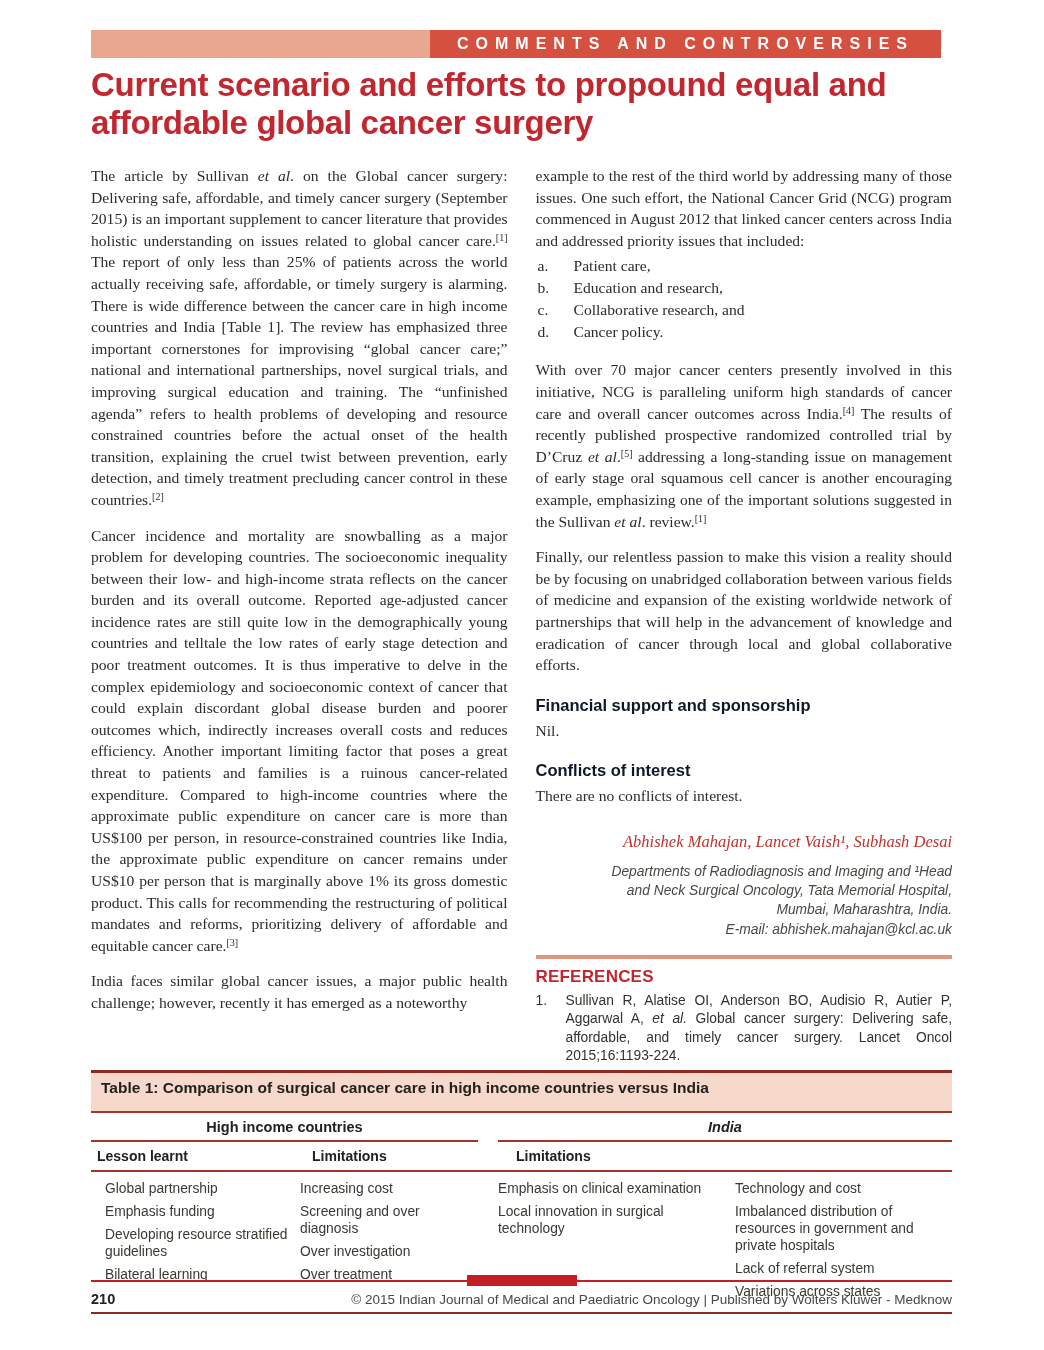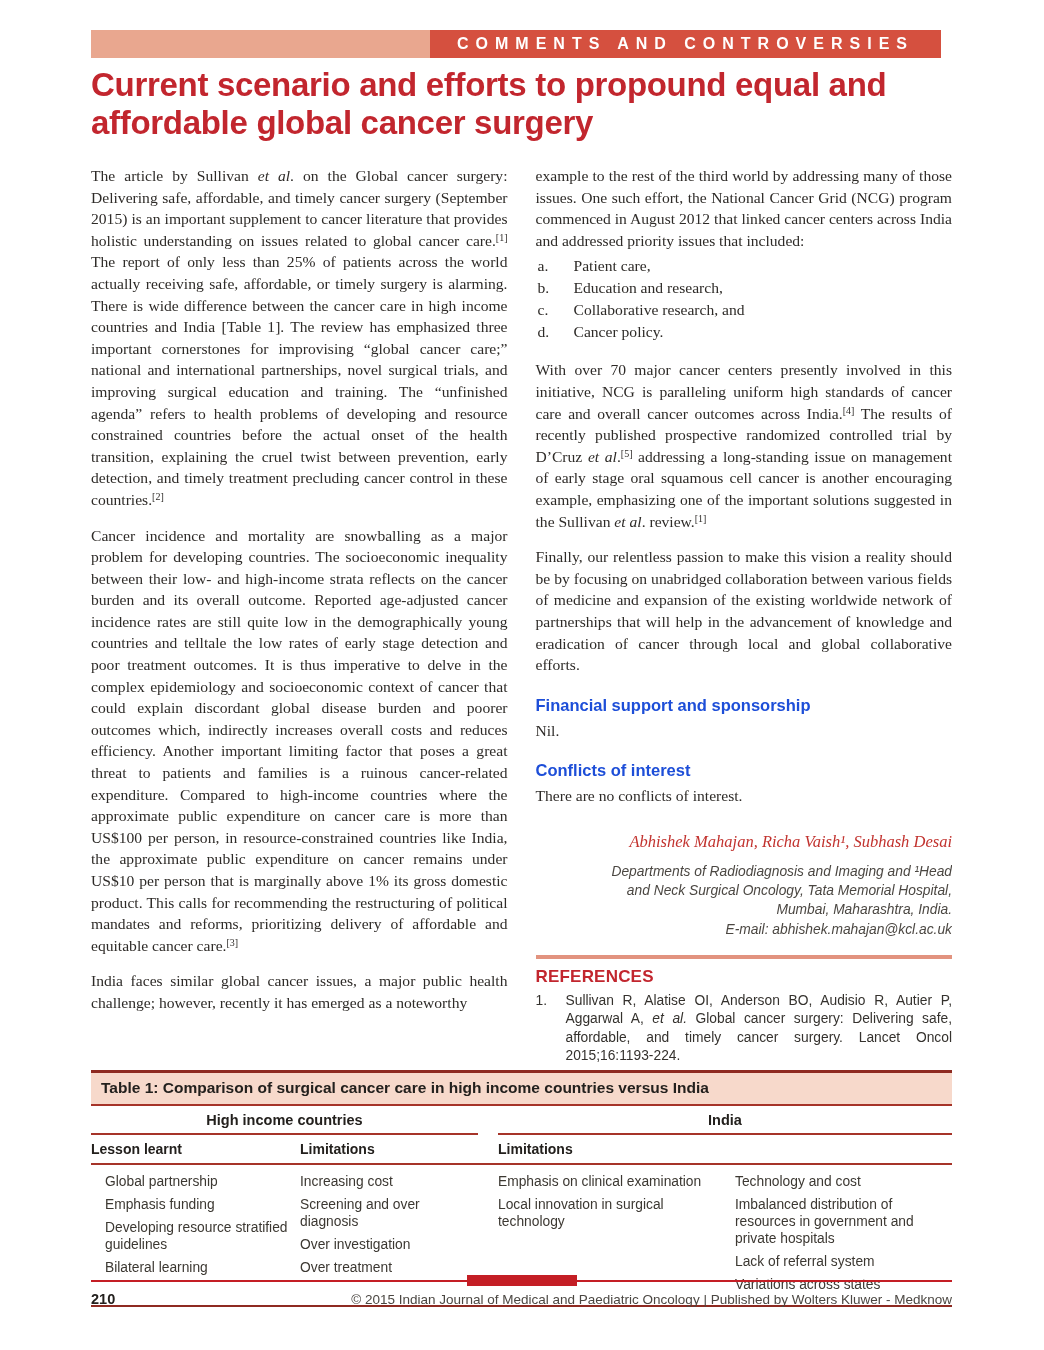--- a/index.html
+++ b/index.html
@@ -20,48 +20,48 @@
   .columns { position:absolute; left:91px; top:157px; width:861px; height:916px; display:flex; gap:28px; overflow:hidden; }
   .col { width:417px; }
   p.body { font-size:15.6px; line-height:21.6px; color:#2e2b28; text-align:justify; margin:8px 0 14px 0; }
   .it { font-style:italic; }
   .sup { font-size:10px; vertical-align:5px; line-height:0; }
 
   .abc-list { margin:0 0 16px 0; padding:0; list-style:none; font-size:15.6px; line-height:22px; color:#2e2b28; }
   .abc-list li { display:flex; }
   .abc-label { width:36px; flex:none; padding-left:2px; }
 
-  h3.sub { font:700 16.5px "Liberation Sans", sans-serif; color:#1d4ed8; margin:20px 0 5px 0; }
+  h3.sub { font:700 16.5px "Liberation Sans", sans-serif; color:#0f172a; margin:20px 0 5px 0; }
   p.sub-body { font-size:15.6px; line-height:21px; color:#2e2b28; margin:0; }
 
   .authors { margin-top:26px; text-align:right; font:italic 16.5px "Liberation Serif", serif; color:#c2332f; }
   .affiliation { margin-top:10px; text-align:right; font:italic 13.8px/1.4 "Liberation Sans", sans-serif;
                  color:#4b4742; white-space:pre-line; }
 
   .ref-divider { margin-top:16px; height:4px; background:#e2937f; }
   .ref-heading { font:700 17px "Liberation Sans", sans-serif; color:#c2262e; margin:8px 0 5px 0; letter-spacing:0.2px; }
   .refs { font:13.8px/18.5px "Liberation Sans", sans-serif; color:#35322e; text-align:justify; }
   .ref-item { display:flex; margin-bottom:3px; }
   .ref-num { width:30px; flex:none; }
   .ref-text { flex:1; }
 
   
   .table-wrap { position:absolute; left:91px; top:1070px; width:861px;
                 font-family:"Liberation Sans", sans-serif; }
   .t-rule-heavy { height:3px; background:#8e2a21; }
   .t-rule-heavy.bottom { height:2px; }
-  .t-title { background:#f7d9cb; padding:6px 10px 7px 10px; font:700 15.5px "Liberation Sans", sans-serif; color:#23201d; }
+  .t-title { background:#f7d9cb; padding:6px 10px 14px 10px; font:700 15.5px "Liberation Sans", sans-serif; color:#23201d; }
   .t-line { height:2px; background:#a63429; }
   .t-row { display:flex; }
   .t-gap { width:20px; flex:none; }
   .t-group { text-align:center; font:700 14.5px "Liberation Sans", sans-serif; color:#23201d;
              padding:6px 0 5px 0; border-bottom:2px solid #a63429; }
   .t-group.left { width:387px; }
-  .t-group.right { width:454px; }
-  .t-head { font:700 14px "Liberation Sans", sans-serif; color:#23201d; padding:6px 0 6px 0; }
+  .t-group.right { width:454px;font-style:italic; }
+  .t-head { font:700 14px "Liberation Sans", sans-serif; color:#23201d; padding:6px 0 6px 0;margin-left:6px; }
   .c1 { width:209px; } .c2 { width:178px; } .c3 { width:237px; } .c4 { width:217px; }
   .t-body { padding:8px 0 6px 0; }
   .t-item { font-size:13.8px; line-height:17px; color:#3c3832; margin-bottom:6px; padding-right:8px; }
   .c1 .t-item { padding-left:14px; }
 
   
   .footer-notch { position:absolute; left:467px; top:1275px; width:110px; height:11px; background:#c41e25; }
   .footer-line { position:absolute; left:91px; top:1280px; width:861px; height:2px; background:#c41e25; }
   .footer-page { position:absolute; left:91px; top:1291px; font:700 14.5px "Liberation Sans", sans-serif; color:#23201d; }
   .footer-credit { position:absolute; right:92px; top:1292px; font:13.5px "Liberation Sans", sans-serif; color:#4b4742; }
@@ -106,21 +106,21 @@
       </ol>
       <p class="body"><span>With over 70 major cancer centers presently involved in this initiative, NCG is paralleling uniform high standards of cancer care and overall cancer outcomes across India.</span><span class="sup">[4]</span><span> The results of recently published prospective randomized controlled trial by D’Cruz </span><span class="it">et al</span><span>.</span><span class="sup">[5]</span><span> addressing a long-standing issue on management of early stage oral squamous cell cancer is another encouraging example, emphasizing one of the important solutions suggested in the Sullivan </span><span class="it">et al</span><span>. review.</span><span class="sup">[1]</span></p>
       <p class="body"><span>Finally, our relentless passion to make this vision a reality should be by focusing on unabridged collaboration between various fields of medicine and expansion of the existing worldwide network of partnerships that will help in the advancement of knowledge and eradication of cancer through local and global collaborative efforts.</span></p>
 
       <h3 class="sub">Financial support and sponsorship</h3>
       <p class="sub-body">Nil.</p>
 
       <h3 class="sub">Conflicts of interest</h3>
       <p class="sub-body">There are no conflicts of interest.</p>
 
-      <div class="authors">Abhishek Mahajan, Richa Vaish¹, Subhash Desai</div>
+      <div class="authors">Abhishek Mahajan, Lancet Vaish¹, Subhash Desai</div>
       <div class="affiliation">Departments of Radiodiagnosis and Imaging and ¹Head
 and Neck Surgical Oncology, Tata Memorial Hospital,
 Mumbai, Maharashtra, India.
 E-mail: abhishek.mahajan@kcl.ac.uk</div>
 
       <div class="ref-divider"></div>
       <h2 class="ref-heading">REFERENCES</h2>
       <div class="refs">
         <div class="ref-item">
           <span class="ref-num">1.</span>

